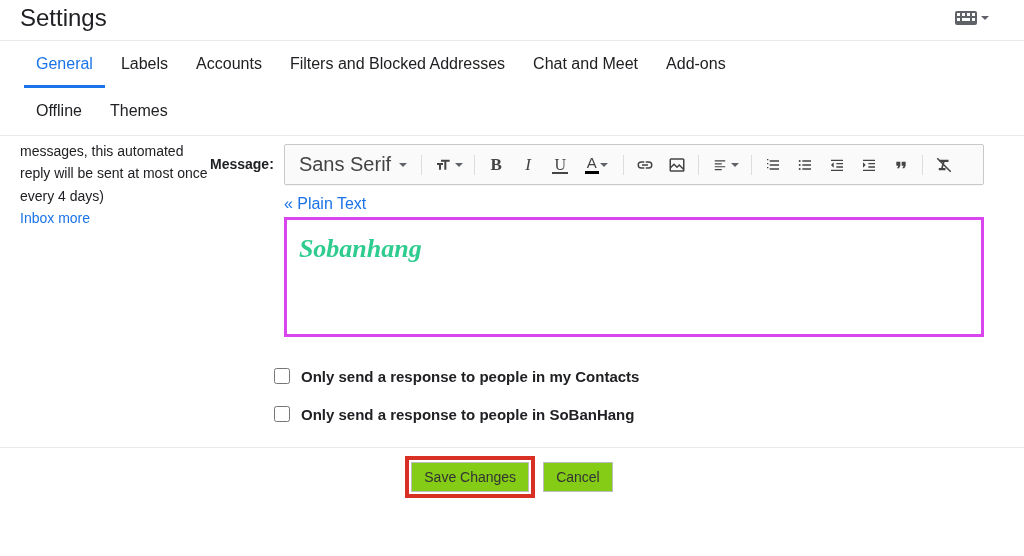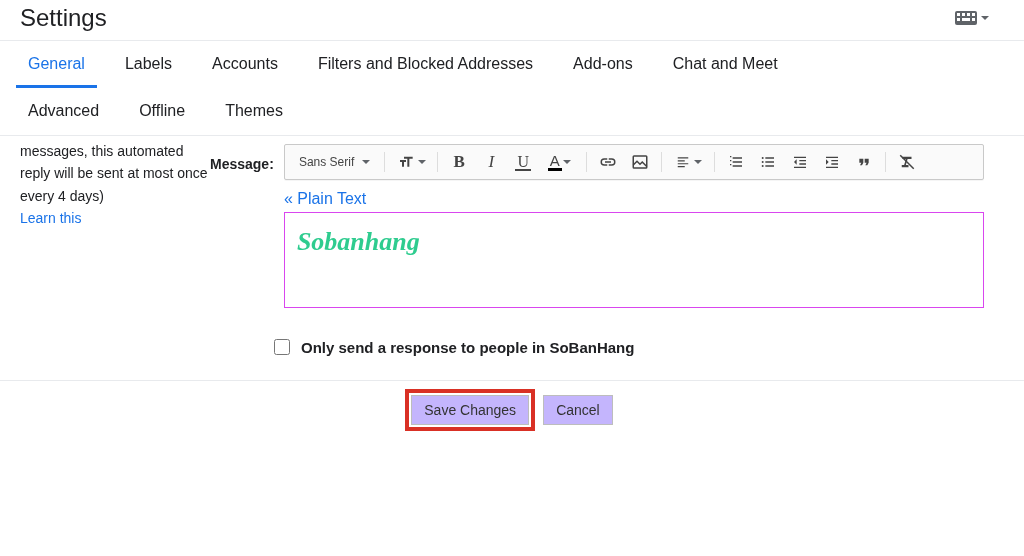--- a/index.html
+++ b/index.html
@@ -53,22 +53,22 @@
   }
   .caret-down {
     width: 0; height: 0;
     border-left: 4px solid transparent;
     border-right: 4px solid transparent;
     border-top: 4px solid #5f6368;
   }
   .tabs {
     display: flex;
     flex-wrap: wrap;
-    gap: 16px;
-    padding: 0 16px;
+    gap: 4px;
+    padding: 0 24px;
     border-bottom: 1px solid #e8eaed;
     row-gap: 0;
   }
   .tab {
     padding: 14px 12px 12px 12px;
     font-size: 16px;
     color: #202124;
     cursor: pointer;
     border-bottom: 3px solid transparent;
     white-space: nowrap;
@@ -115,21 +115,21 @@
     padding: 4px 6px;
     border-radius: 2px;
     box-shadow: 0 1px 0 rgba(0,0,0,0.04);
     width: 700px;
   }
   .font-btn {
     display: flex;
     align-items: center;
     gap: 8px;
     padding: 4px 8px;
-    font-size: 12px;
+    font-size: 20px;
     color: #444;
     cursor: pointer;
   }
   .tbtn {
     width: 30px;
     height: 26px;
     display: flex;
     align-items: center;
     justify-content: center;
     color: #444;
@@ -161,22 +161,22 @@
     background: #000;
   }
   .plain-link {
     display: inline-block;
     margin: 10px 0 4px 0;
     color: #1a73e8;
     font-size: 16px;
     cursor: pointer;
   }
   .editor {
-    border: 1px solid #d946ef;
-    height: 96px;
+    border: 3px solid #d946ef;
+    height: 120px;
     padding: 14px 12px;
     width: 700px;
   }
   .sig {
     font-family: 'Brush Script MT', 'Segoe Script', cursive;
     font-style: italic;
     font-size: 26px;
     color: #2ecc8f;
     font-weight: 700;
   }
@@ -203,21 +203,21 @@
     border-top: 1px solid #e8eaed;
     margin-top: 6px;
     padding: 14px 0;
     display: flex;
     justify-content: center;
     gap: 14px;
   }
   .btn {
     padding: 6px 12px;
     font-size: 14px;
-    background: #c4b5fd;
+    background: #84cc16;
     border: 1px solid #bdbdbd;
     cursor: pointer;
     color: #333;
   }
   .btn-primary-highlight {
     outline: 4px solid #d93025;
     outline-offset: 2px;
   }
 </style>
 </head>
@@ -229,32 +229,31 @@
     <span class="kbd"></span>
     <span class="caret-down"></span>
   </div>
 </div>
 
 <div class="tabs">
   <div class="tab active">General</div>
   <div class="tab">Labels</div>
   <div class="tab">Accounts</div>
   <div class="tab">Filters and Blocked Addresses</div>
+  <div class="tab">Chat and Meet</div>
   <div class="tab">Add-ons</div>
-  <div class="tab">Chat and Meet</div>
   <div style="flex-basis:100%;height:0"></div>
-  <div class="tab">Advanced</div>
   <div class="tab">Offline</div>
   <div class="tab">Themes</div>
 </div>
 
 <div class="content">
   <div class="side-desc">
     <span>messages, this automated reply will be sent at most once every 4 days)</span><br>
-    <a>Learn this</a>
+    <a>Inbox more</a>
   </div>
   <div class="main">
     <span class="row-label">Message:</span>
     <div class="editor-wrap">
       <div class="toolbar">
         <div class="font-btn">
           <span>Sans Serif</span>
           <span class="caret-down"></span>
         </div>
         <div class="sep"></div>
@@ -331,20 +330,24 @@
       </div>
       <span class="plain-link">« Plain Text</span>
       <div class="editor">
         <span class="sig">Sobanhang</span>
       </div>
     </div>
 
     <div class="checks">
       <div class="check-row">
         <input type="checkbox" style="">
+        <label>Only send a response to people in my Contacts</label>
+      </div>
+      <div class="check-row">
+        <input type="checkbox" style="">
         <label>Only send a response to people in SoBanHang</label>
       </div>
     </div>
   </div>
 </div>
 
 <div class="footer">
   <button class="btn btn-primary-highlight">Save Changes</button>
   <button class="btn">Cancel</button>
 </div>

